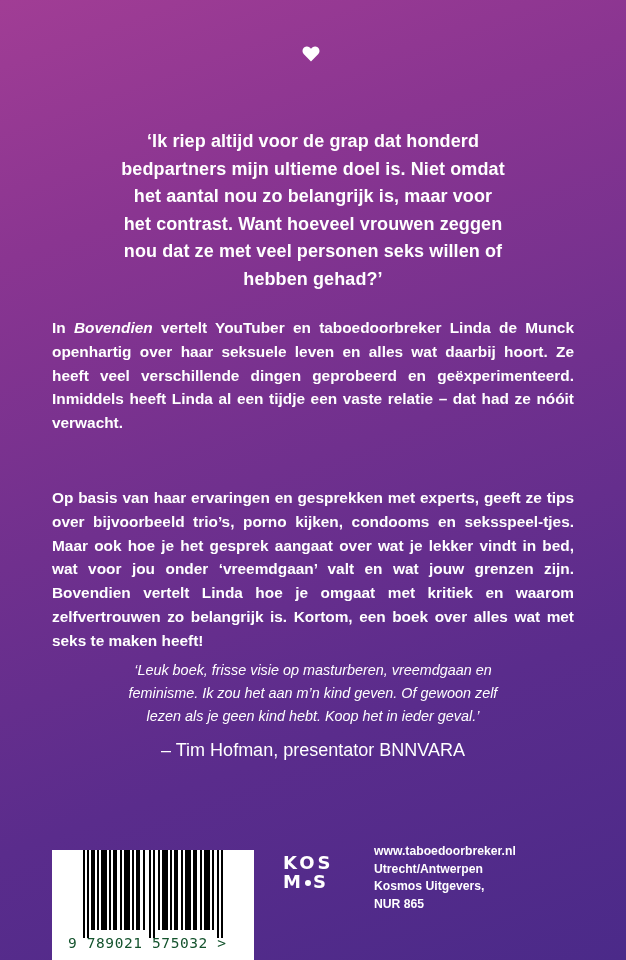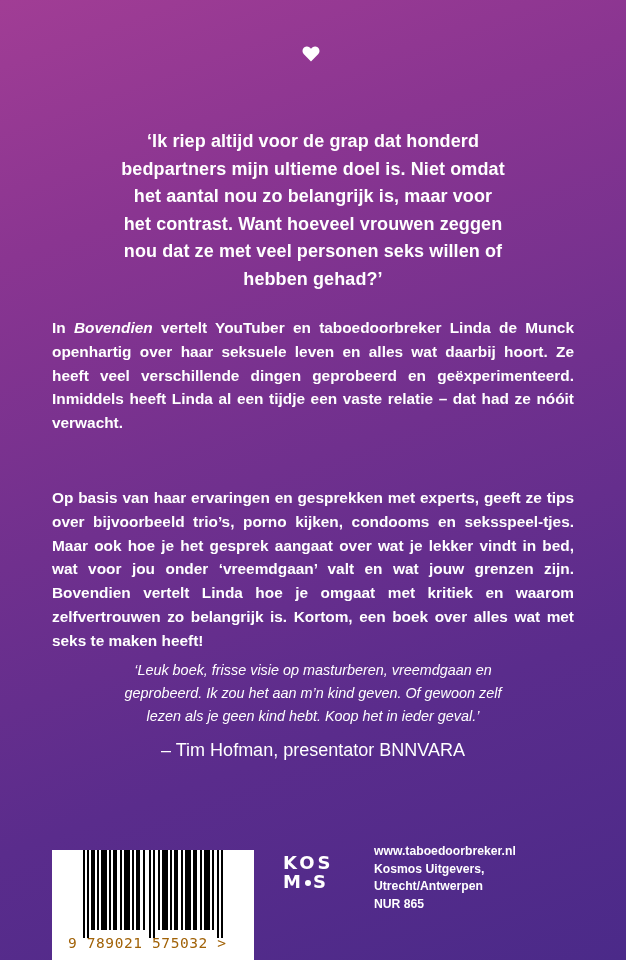--- a/index.html
+++ b/index.html
@@ -28,21 +28,21 @@
     position: absolute; left: 58px; top: 740px; width: 510px;
     text-align: center; font-size: 18px;
   }
   .barcode-box {
     position: absolute; left: 52px; top: 850px; width: 202px; height: 112px;
     background: #ffffff;
   }
   .barcode-bars { position: absolute; left: 31px; top: 0; width: 140px; height: 88px; }
   .isbn {
     position: absolute; left: 16px; top: 85px; width: 186px;
-    font-family: "DejaVu Sans Mono", monospace; font-size: 14.5px; color: #a16207; letter-spacing: 0.6px;
+    font-family: "DejaVu Sans Mono", monospace; font-size: 14.5px; color: #14532d; letter-spacing: 0.6px;
     white-space: pre;
   }
   .logo {
     position: absolute; left: 283px; top: 853px; width: 64px;
     font-family: "DejaVu Sans", sans-serif; font-weight: bold; font-size: 18px;
     line-height: 19px; letter-spacing: 3px;
   }
   .logo .dot { display: inline-block; width: 6px; height: 6px; background: #fff; border-radius: 50%; vertical-align: middle; margin: 0 2px 0 1px; }
   .publisher {
     position: absolute; left: 374px; top: 843px; font-weight: bold; font-size: 12.2px; line-height: 17.5px;
@@ -65,21 +65,21 @@
 </div>
 
 <p class="body-text para1" style="margin:0;">
   <span>In </span><i>Bovendien</i><span> vertelt YouTuber en taboedoorbreker Linda de Munck openhartig over haar seksuele leven en alles wat daarbij hoort. Ze heeft veel verschillende dingen geprobeerd en geëxperimenteerd. Inmiddels heeft Linda al een tijdje een vaste relatie – dat had ze nóóit verwacht.</span>
 </p>
 
 <p class="body-text para2" style="margin:0;">Op basis van haar ervaringen en gesprekken met experts, geeft ze tips over bijvoorbeeld trio’s, porno kijken, condooms en seksspeel-tjes. Maar ook hoe je het gesprek aangaat over wat je lekker vindt in bed, wat voor jou onder ‘vreemdgaan’ valt en wat jouw grenzen zijn. Bovendien vertelt Linda hoe je omgaat met kritiek en waarom zelfvertrouwen zo belangrijk is. Kortom, een boek over alles wat met seks te maken heeft!</p>
 
 <div class="blurb">
   <div>‘Leuk boek, frisse visie op masturberen, vreemdgaan en</div>
-  <div>geprobeerd. Ik zou het aan m’n kind geven. Of gewoon zelf</div>
+  <div>feminisme. Ik zou het aan m’n kind geven. Of gewoon zelf</div>
   <div>lezen als je geen kind hebt. Koop het in ieder geval.’</div>
 </div>
 <div class="attribution">– Tim Hofman, presentator BNNVARA</div>
 
 <div class="barcode-box">
   <svg class="barcode-bars" viewBox="0 0 140 88" preserveAspectRatio="none">
     <g fill="#000">
       <rect x="0" y="0" width="2" height="88"></rect>
         <rect x="4" y="0" width="2" height="88"></rect>
       <rect x="8" y="0" width="4" height="80"></rect>
@@ -111,16 +111,16 @@
   <div class="isbn">9 789021 575032 &gt;</div>
 </div>
 
 <div class="logo">
   <div>KOS</div>
   <div><span>M</span><span class="dot"></span><span>S</span></div>
 </div>
 
 <div class="publisher">
   <div>www.taboedoorbreker.nl</div>
+  <div>Utrecht/Antwerpen</div>
   <div>Kosmos Uitgevers,</div>
-  <div>Utrecht/Antwerpen</div>
   <div>NUR 865</div>
 </div>
 
 </body></html>

